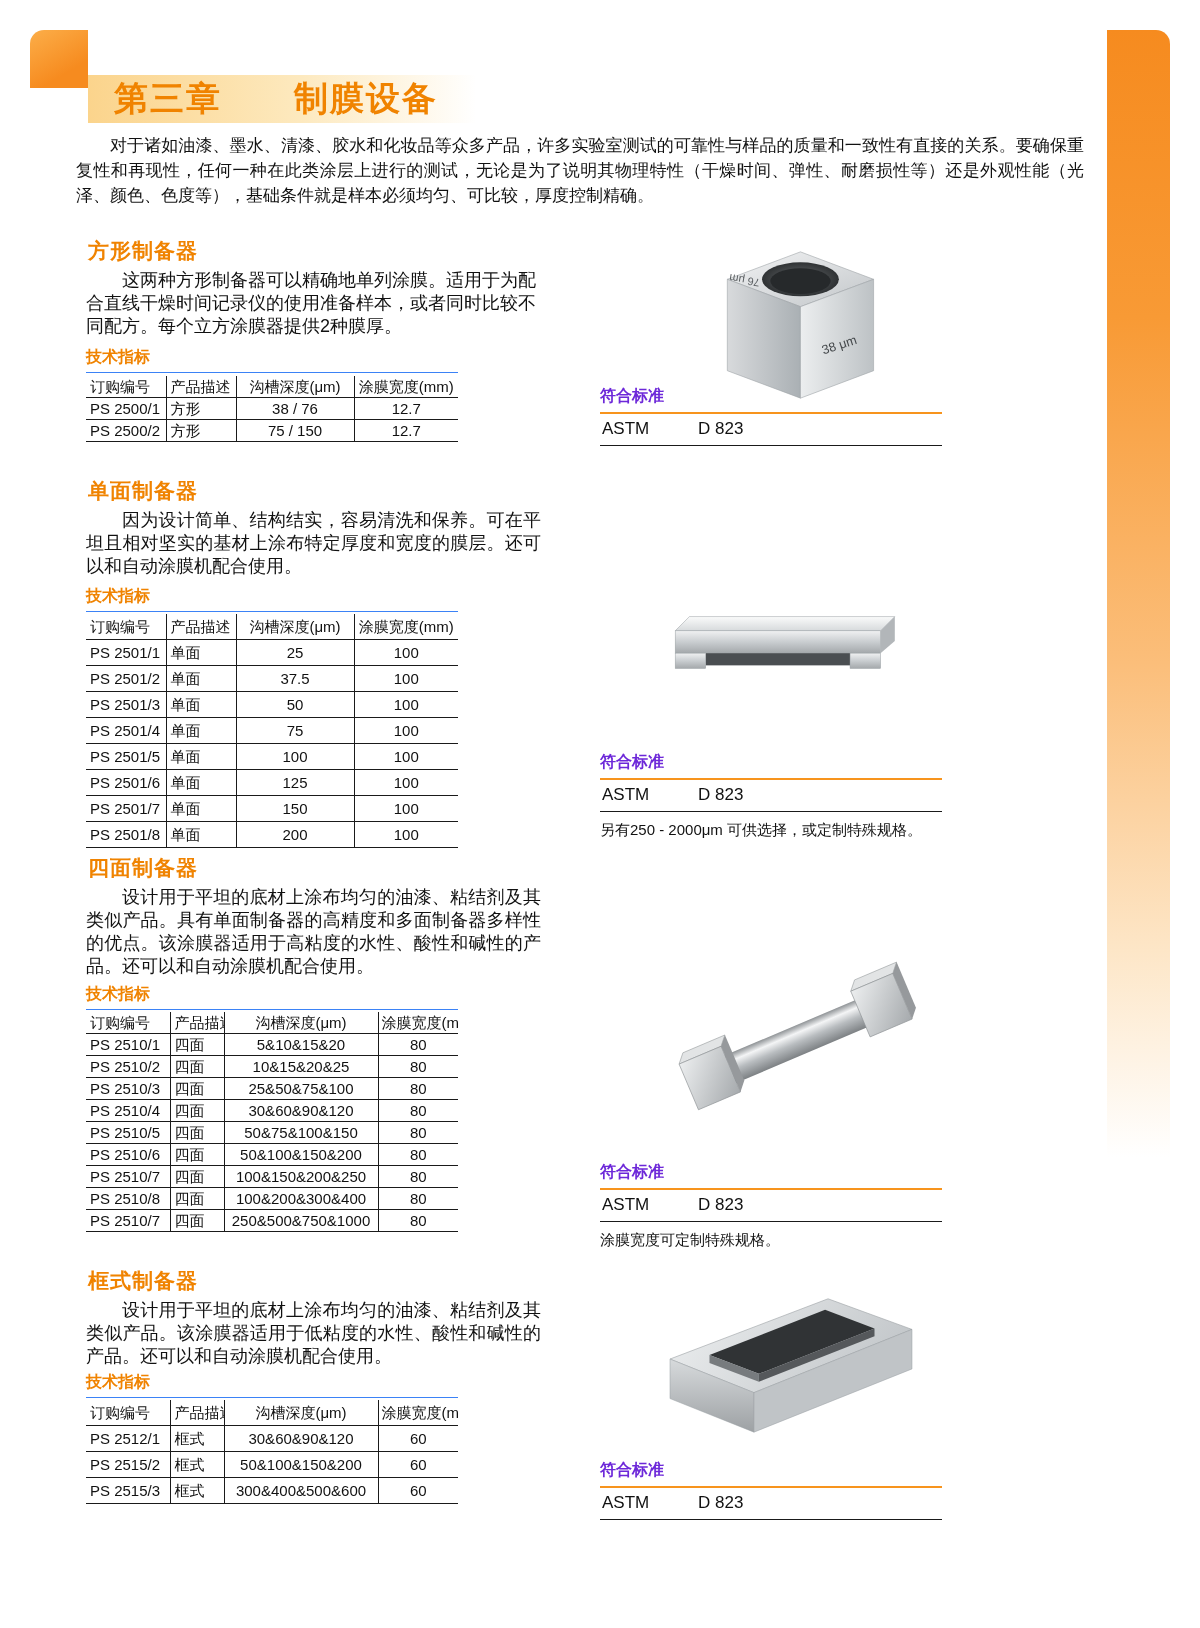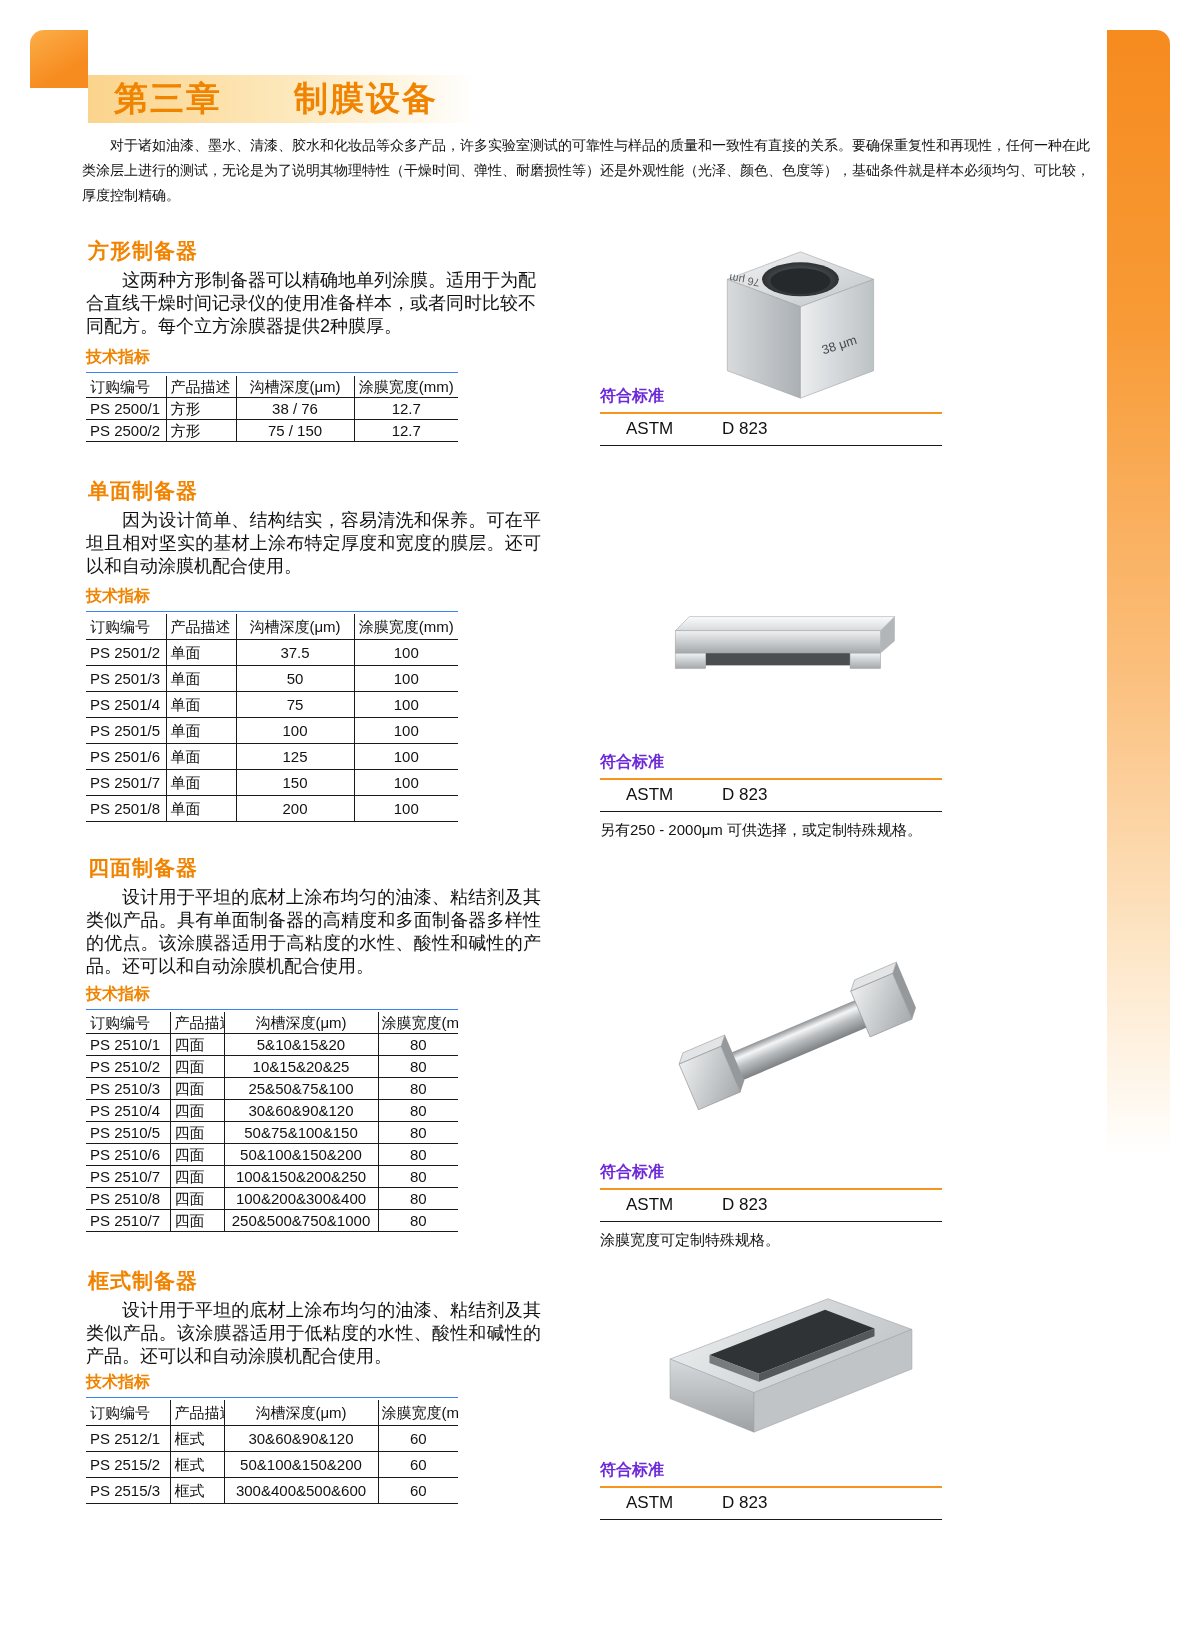--- a/index.html
+++ b/index.html
@@ -13,21 +13,21 @@
             background:linear-gradient(150deg,#FCAE49 0%,#F68B1F 70%); }
   .right-strip { position:absolute; left:1107px; top:30px; width:63px; height:1150px;
             border-top-right-radius:14px;
             background:linear-gradient(to bottom,#F68B1F 0%,#F89A35 25%,#FBBE7A 55%,#FDE6C7 80%,rgba(255,255,255,0) 98%); }
 
   .title-bar { position:absolute; left:88px; top:75px; width:422px; height:48px;
             background:linear-gradient(90deg,#FBD48C 0%,#FDE9BE 50%,#FFFFFF 92%);
             display:flex; align-items:center; }
   .title-text { color:#F08300; font-size:34px; font-weight:bold; padding-left:26px; letter-spacing:2px; white-space:pre; }
 
-  .intro { position:absolute; left:82px; top:133px; width:1008px; font-size:14px;
+  .intro { position:absolute; left:76px; top:133px; width:1008px; font-size:17px;
            line-height:25px; text-align:justify; text-indent:2em; }
 
   .sec-heading { position:absolute; color:#F08300; font-size:21px; font-weight:bold; letter-spacing:1px; }
   .sec-desc { position:absolute; font-size:18px; line-height:23px; text-align:justify; text-indent:2em; }
 
   .tech { position:absolute; color:#F08300; font-size:16px; font-weight:bold;
           border-bottom:1px solid #3b82f6; padding-bottom:4px; }
 
   table.spec-table { position:absolute; border-collapse:collapse; table-layout:fixed; }
   .spec-table th, .spec-table td { border:1px solid #1a1a1a; font-weight:normal; font-size:15px;
@@ -36,21 +36,21 @@
   .spec-table th:first-child, .spec-table td:first-child { border-left:none;margin-top:20px; }
   .spec-table th:last-child, .spec-table td:last-child { border-right:none; }
   .spec-table th:nth-child(1), .spec-table td:nth-child(1),
   .spec-table th:nth-child(2), .spec-table td:nth-child(2) { text-align:left; padding-left:4px; }
   table.roomy th, table.roomy td { height:21px; line-height:21px; }
 
   .std { position:absolute; }
   .std-label { color:#6d28d9; font-size:16px; font-weight:bold;
                border-bottom:2px solid #F7941D; padding-bottom:5px; }
   .std-row { display:flex; font-size:17px; padding:5px 2px 6px 2px; }
-  .std-org { width:96px;margin-left:24px; }
+  .std-org { width:96px; }
   .std-bline { height:1px; background:#1a1a1a; }
   .std-note { font-size:15px; margin-top:9px; }
 
   .img { position:absolute; }
 
   .page-num { position:absolute; left:86px; top:1513px; width:1008px; text-align:center; font-size:16px; }
 </style>
 </head>
 <body>
 
@@ -152,20 +152,26 @@
       <thead>
           <tr>
             <th>订购编号</th>
             <th>产品描述</th>
             <th>沟槽深度(μm)</th>
             <th>涂膜宽度(mm)</th>
           </tr>
         </thead>
       <tbody>
           <tr>
+            <td>PS 2501/1</td>
+            <td>单面</td>
+            <td>25</td>
+            <td>100</td>
+          </tr>
+          <tr>
             <td>PS 2501/2</td>
             <td>单面</td>
             <td>37.5</td>
             <td>100</td>
           </tr>
           <tr>
             <td>PS 2501/3</td>
             <td>单面</td>
             <td>50</td>
             <td>100</td>

